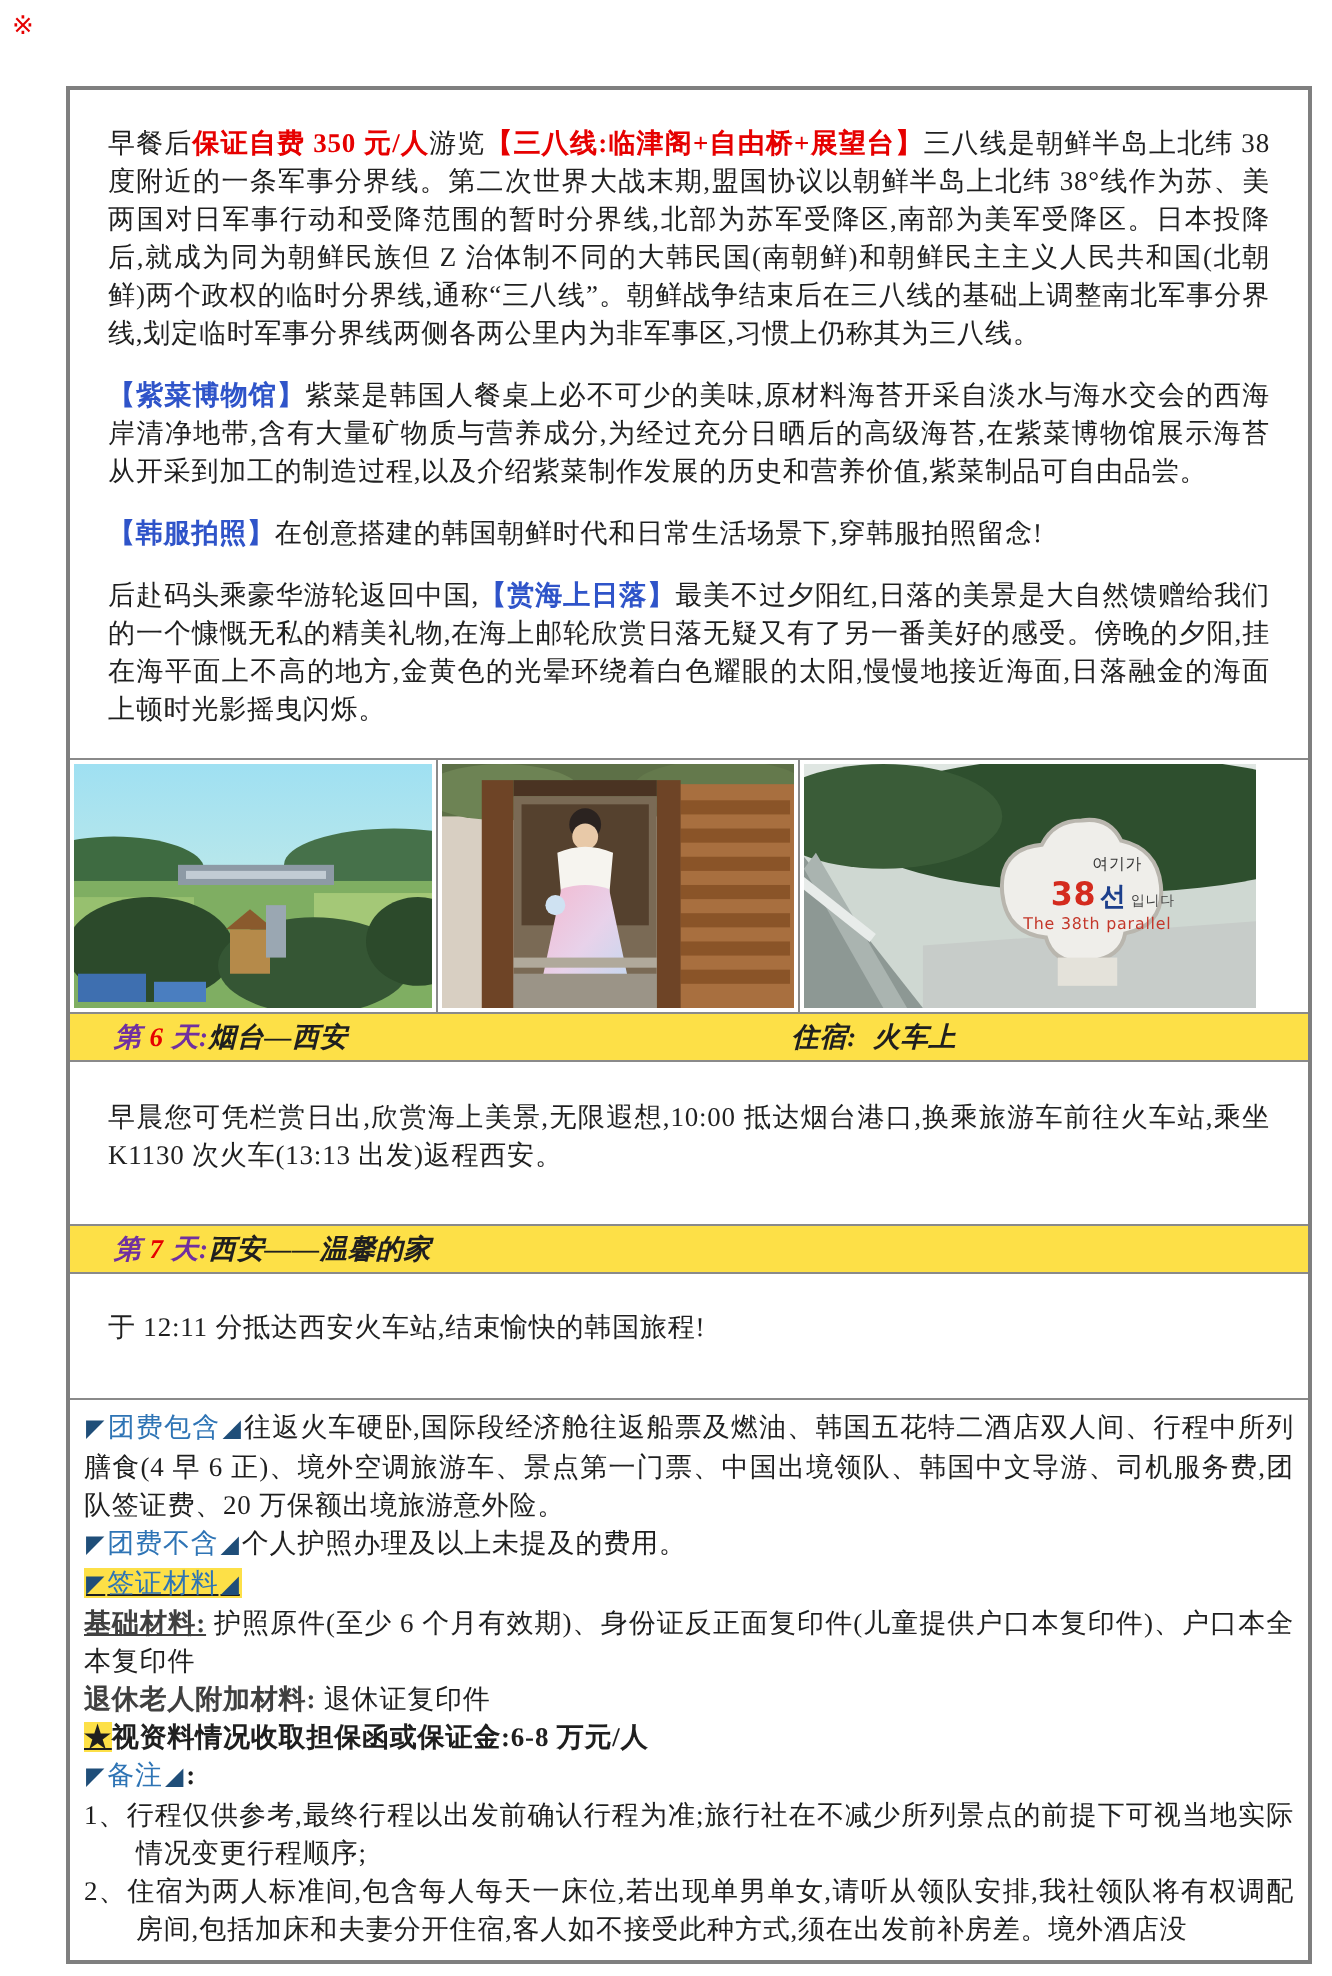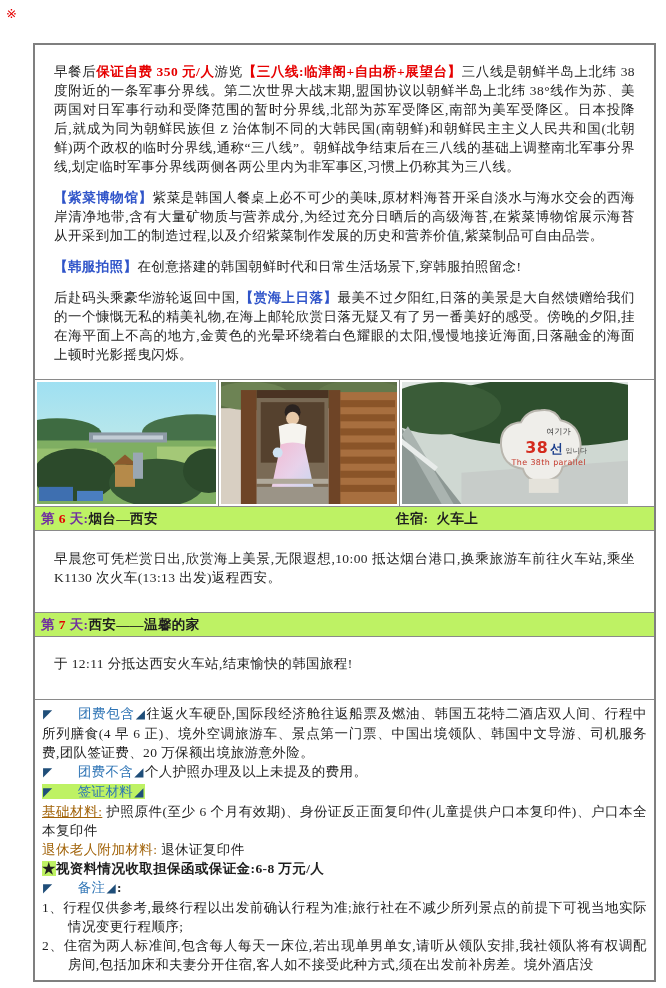--- a/index.html
+++ b/index.html
@@ -16,34 +16,34 @@
   }
   .cell{border-top:1px solid #8a8a8a;box-sizing:border-box;}
   .cell:first-child{border-top:none;}
   .text-cell{padding:5px 7px 3px 7px;}
   .text-cell p{margin:12px;text-align:justify;}
   .bold{font-weight:bold;}
   .red{color:#e60000;font-weight:bold;}
   .blue{color:#2f54c9;font-weight:bold;}
   .purple{color:#7030a0;font-weight:bold;}
   .tri{color:#1f4e79;font-family:"DejaVu Sans",sans-serif;font-size:12px;padding:0 1px;}
-  .blue2{color:#2e74b5;margin-left:24px;}
-  .blue3{color:#a16207;font-weight:normal;}
+  .blue2{color:#2e74b5;}
+  .blue3{color:#404040;font-weight:bold;}
   .u{text-decoration:underline;}
-  .hl{background:#bef264;}
+  .hl{background:#fde047;text-decoration:underline;}
   
   .photo-row{display:flex;height:127px;}
   .photo-cell{box-sizing:border-box;padding:2px;height:100%;}
   .photo-cell + .photo-cell{border-left:1px solid #8a8a8a;}
   .pc1{width:183px;}
   .pc2{width:181px;}
   .pc3{flex:1;padding-right:26px;text-decoration:underline;}
   .photo-cell svg{display:block;width:100%;height:100%;}
   
-  .day-row{background:#bef264;display:flex;padding:2px 0;font-weight:bold;}
+  .day-row{background:#fde047;display:flex;padding:2px 16px;font-weight:bold;font-style:italic;}
   .day-col1{width:185px;padding-left:6px;box-sizing:border-box;}
   .day-col2{width:272px;box-sizing:border-box;}
   .day-col3{flex:1;box-sizing:border-box;text-align:center;}
   .gap-s{display:inline-block;width:8px;}
   .desc-6{padding:6px 7px 13px 7px;}
   .desc-7{padding:5px 7px 14px 7px;}
   .notice-cell{padding:6px 7px 8px 7px;}
   .fees-cell{padding:4px 7px 6px 7px;}
   .fees-cell p{margin:0;text-align:justify;}
   .remark{padding-left:26px;text-indent:-26px;text-align:justify;}

